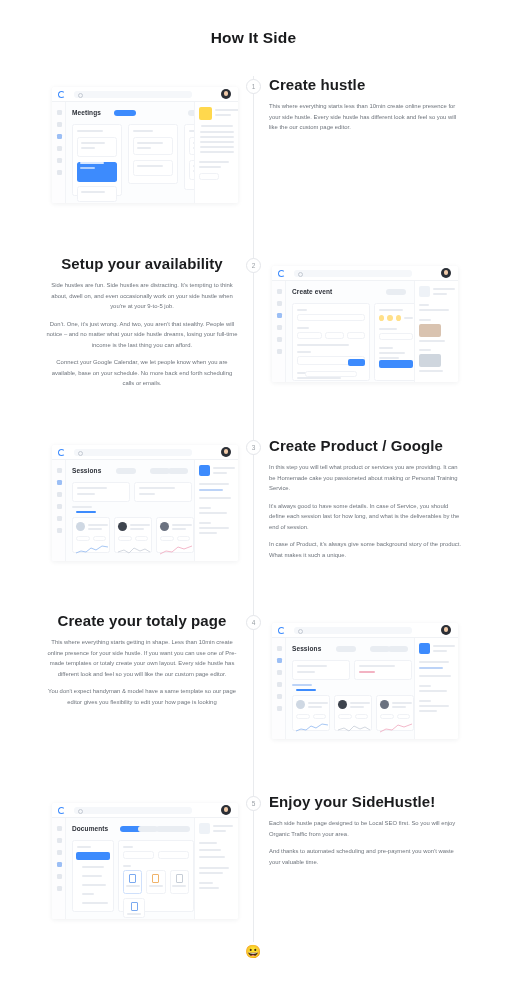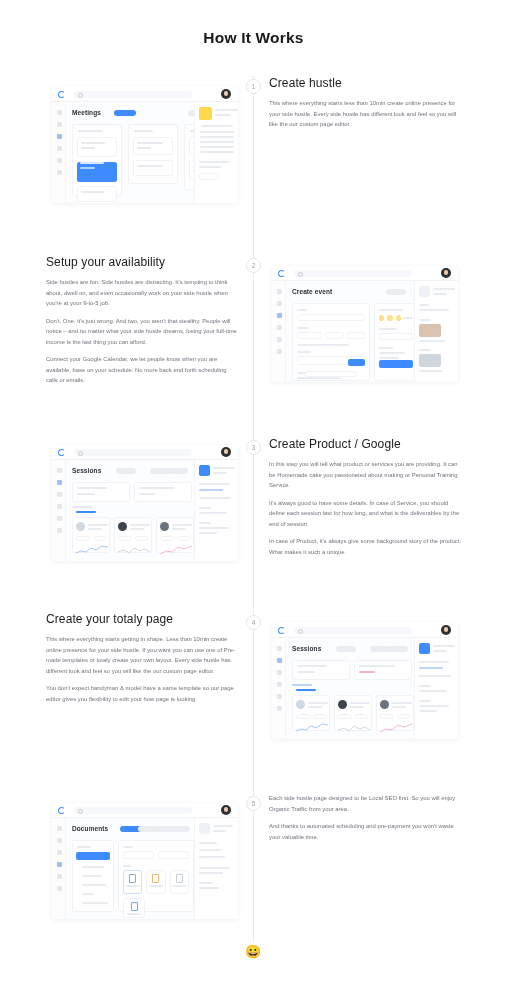--- a/index.html
+++ b/index.html
@@ -56,25 +56,25 @@
     border: 1px solid #e4e6ea;
     color: #9aa0a6;
     font-size: 6.5px;
     line-height: 13px;
     text-align: center;
     font-weight: 400;
   }
 
   .col-text { position: absolute; width: 192px; }
   .col-text.right { left: 269px; text-align: left; }
-  .col-text.left  { left: 46px;  text-align: left; }
+  .col-text.left  { left: 46px;  text-align: center; }
 
   .step-title {
-    font-size: 12px;
-    font-weight: 400;
+    font-size: 15px;
+    font-weight: 700;
     color: #1b1c1e;
     letter-spacing: .1px;
     margin-bottom: 8px;
   }
   .step-body p {
     font-size: 5.9px;
     line-height: 1.78;
     color: #6e747c;
     margin-bottom: 7px;
   }
@@ -153,21 +153,21 @@
   .emoji {
     position: absolute; left: 0; width: 507px; top: 945px;
     text-align: center; font-size: 13px; line-height: 1;
   }
 </style>
 </head>
 <body>
 
 <div class="page">
 
-  <div class="page-title">How It Works</div>
+  <div class="page-title">How It Side</div>
 
   <div class="timeline-line"></div>
 
   <div class="steps">
 
     <div class="step" style="top:76px">
       <div class="marker" style="top:3px">1</div>
 
       <div class="shot left" style="top:11px">
         <div class="ui">
@@ -607,20 +607,21 @@
             <div class="ln" style="width:26px;margin-top:5px"></div>
             <div class="ln" style="width:30px;margin-top:9px"></div>
             <div class="ln" style="width:24px;margin-top:3px"></div>
             <div class="ln" style="width:14px;margin-top:8px"></div>
             <div class="ln" style="width:20px;margin-top:3px"></div>
           </div>
         </div>
       </div>
 
       <div class="col-text right" style="top:0px">
+        <div class="step-title">Enjoy your SideHustle!</div>
         <div class="step-body">
           <p>Each side hustle page designed to be Local SEO first. So you will enjoy Organic Traffic from your area.</p>
           <p>And thanks to automated scheduling and pre-payment you won't waste your valuable time.</p>
         </div>
       </div>
     </div>
 
   </div>
 
   <div class="emoji">😀</div>

